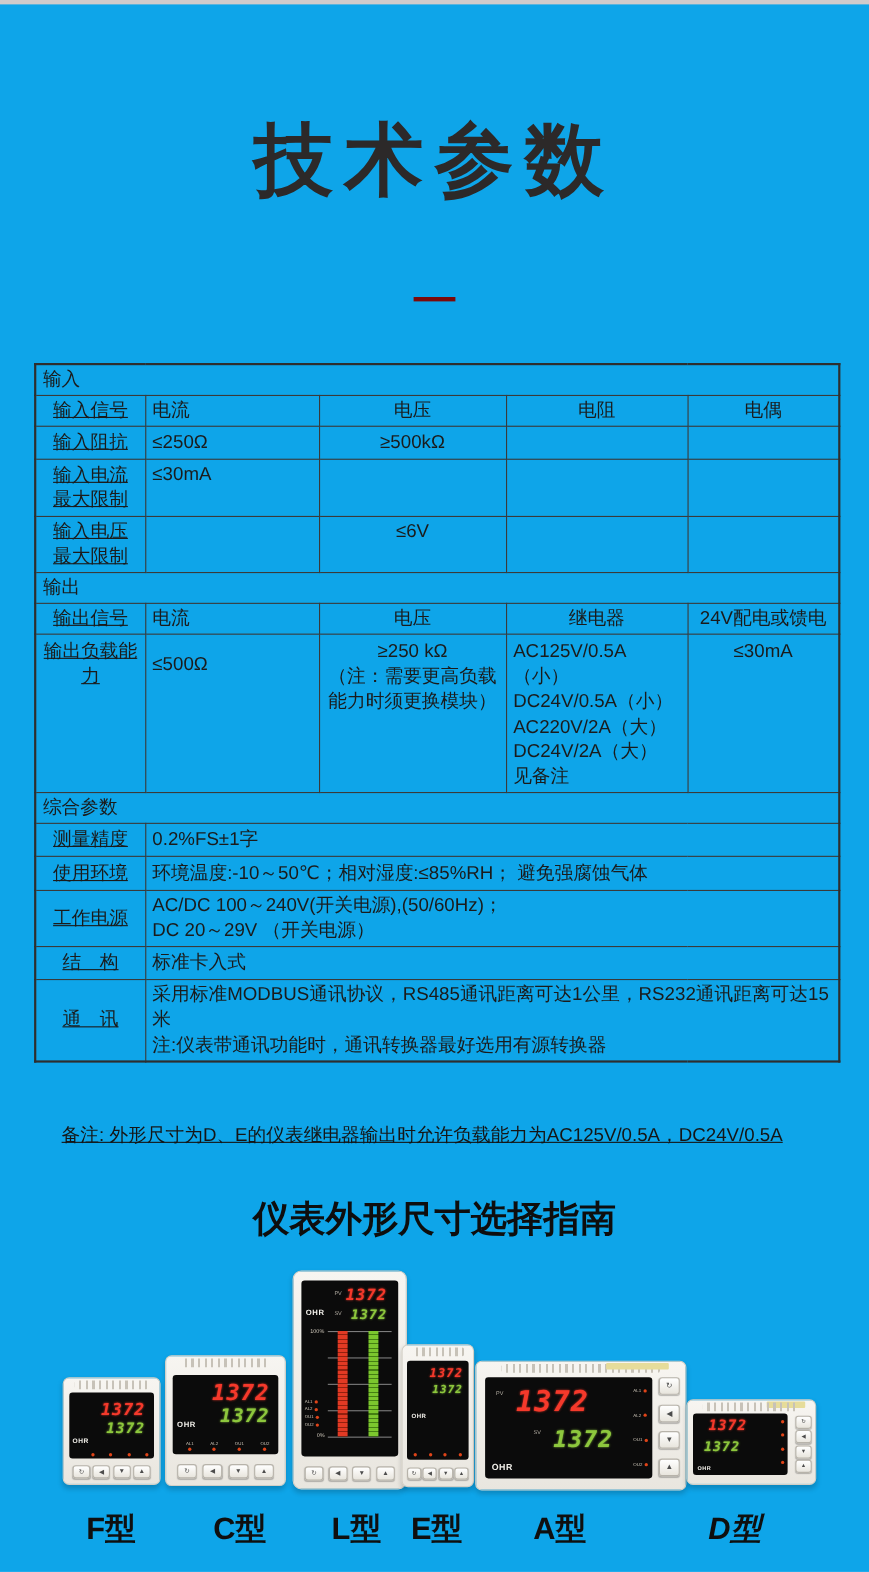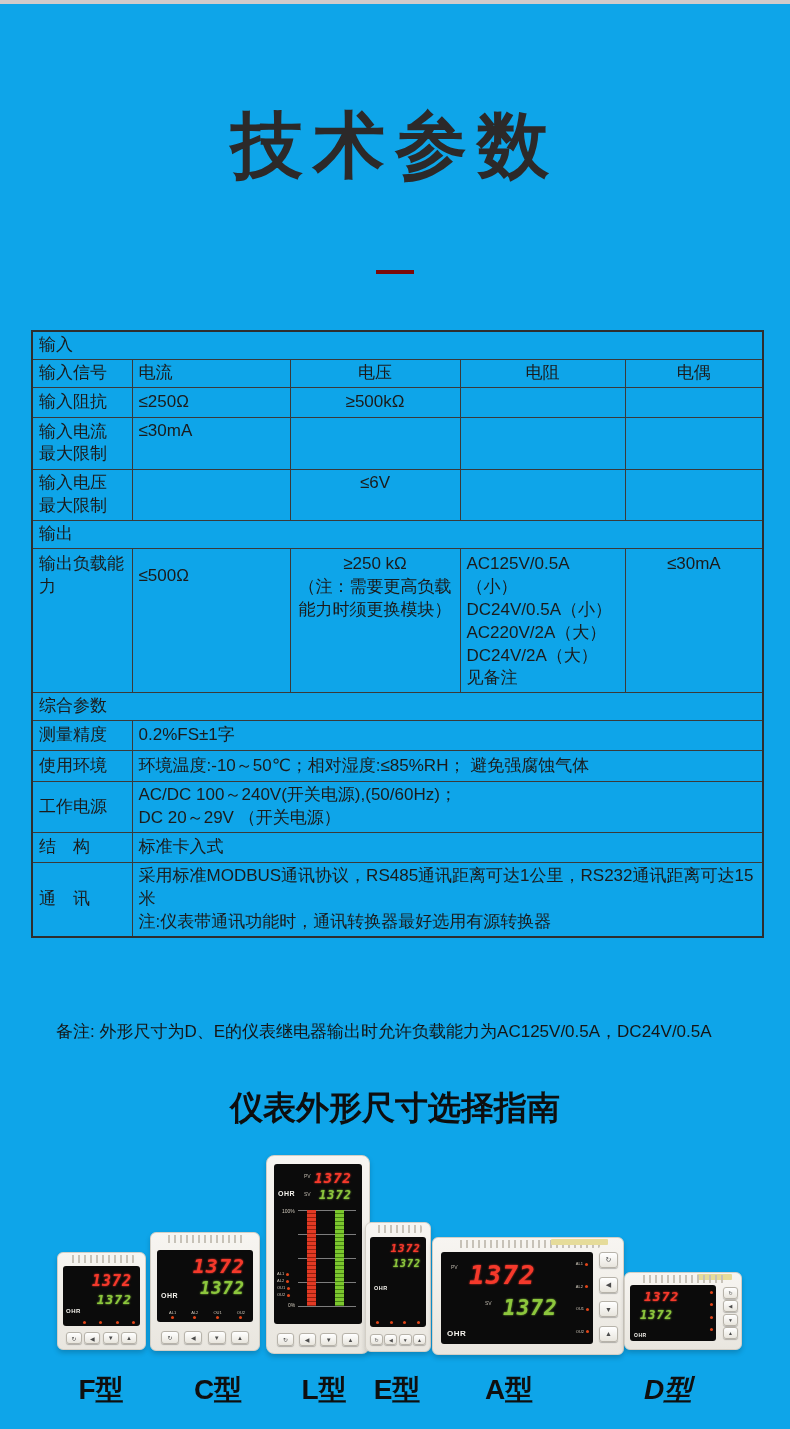--- a/index.html
+++ b/index.html
@@ -12,28 +12,28 @@
          font-size:72px;font-weight:900;letter-spacing:10px;color:#2c2929;}
   .dash{position:absolute;top:270px;left:50%;transform:translateX(-50%);
         width:38px;height:4px;background:#7c0a0a;}
 
   
   table.spec{position:absolute;top:330px;left:31px;width:731px;border-collapse:collapse;
              table-layout:fixed;border:2px solid #2e2e2e;}
   table.spec td{border:1px solid #3a3a3a;font-size:17px;line-height:1.35;
                 padding:2px 6px;vertical-align:middle;white-space:pre-line;color:#1b1b1b;}
   td.sec{padding-left:23px;font-size:18px;}
-  td.lab{text-align:left;font-size:18px;}
+  td.lab{text-align:center;font-size:18px;text-decoration:underline;}
   td.v1{padding-left:30px;}
   td.ctr{text-align:center;}
   td.val{padding-left:8px;}
   td.rel{padding-left:10px;}
 
   
-  .note{position:absolute;top:1020px;left:56px;font-size:17px;color:#151515;}
+  .note{position:absolute;top:1020px;left:56px;font-size:17px;color:#151515;text-decoration:underline;}
   .h2{position:absolute;top:1086px;left:0;width:100%;margin:0;text-align:center;
       font-size:33px;font-weight:900;color:#0e0e0e;}
 
   
   .meter{position:absolute;background:linear-gradient(180deg,#f7f5f1,#e9e6df);
          border:1px solid #d3cfc6;border-radius:6px;box-shadow:0 3px 5px rgba(0,0,0,.18);}
   .vent{position:absolute;top:2px;left:12%;right:12%;height:8px;border-radius:2px;
         background:repeating-linear-gradient(90deg,transparent 0 4px,#c7c2b8 4px 6px);}
   .ytag{position:absolute;top:1px;right:8%;width:30%;height:6px;background:#e6dc9a;border-radius:1px;}
   .screen{position:absolute;background:#0b0b0b;border-radius:3px;overflow:hidden;}
@@ -178,20 +178,27 @@
       <td class="lab">输入电压
 最大限制</td>
       <td></td>
       <td class="ctr" style="vertical-align:top">≤6V</td>
       <td></td>
       <td></td>
     </tr>
     <tr style="height:27px">
           <td class="sec" colspan="5">输出</td>
         </tr>
+    <tr style="height:27px">
+      <td class="lab">输出信号</td>
+      <td class="v1">电流</td>
+      <td class="ctr">电压</td>
+      <td class="ctr">继电器</td>
+      <td class="ctr">24V配电或馈电</td>
+    </tr>
     <tr style="height:122px">
       <td class="lab" style="vertical-align:top;padding-top:4px">输出负载能力</td>
       <td class="v1" style="vertical-align:top;padding-top:16px">≤500Ω</td>
       <td class="ctr" style="vertical-align:top;padding-top:4px">≥250 kΩ
 （注：需要更高负载
 能力时须更换模块）</td>
       <td class="rel" style="vertical-align:top;padding-top:4px">AC125V/0.5A（小）
 DC24V/0.5A（小）
 AC220V/2A（大）
 DC24V/2A（大）

